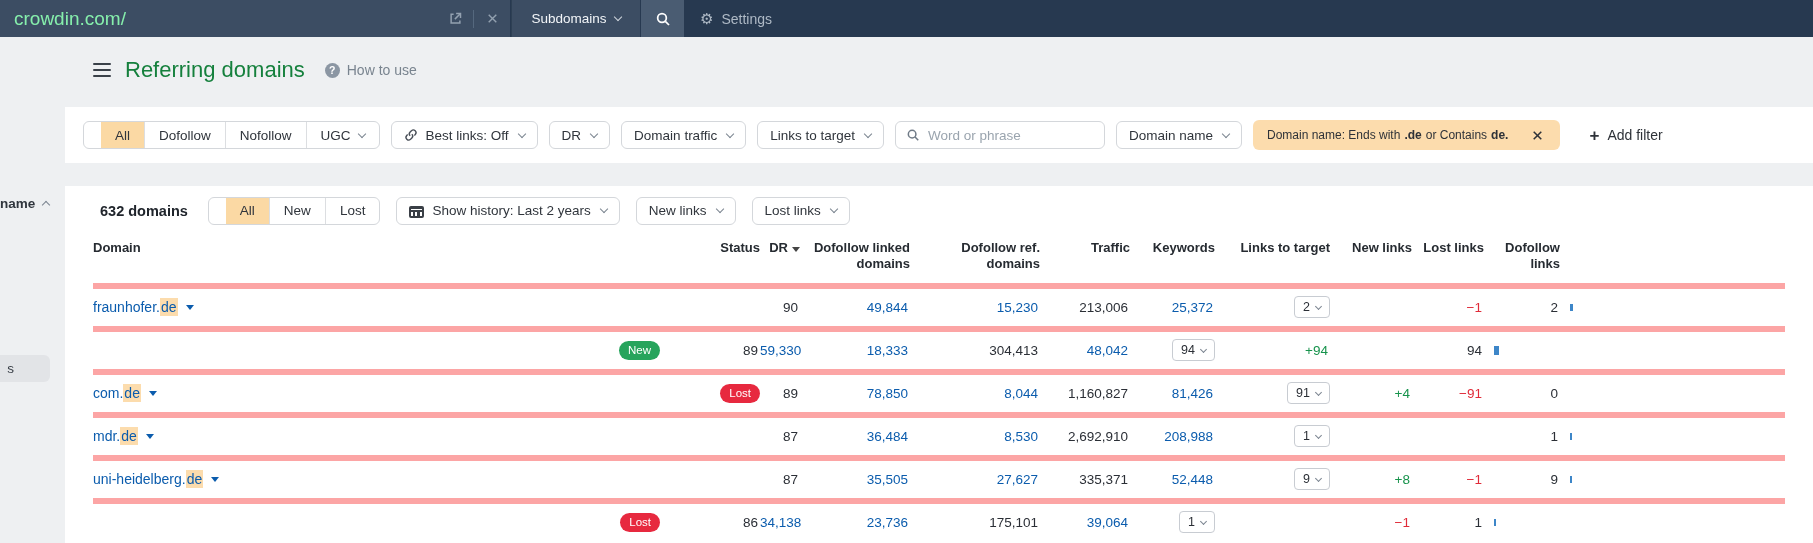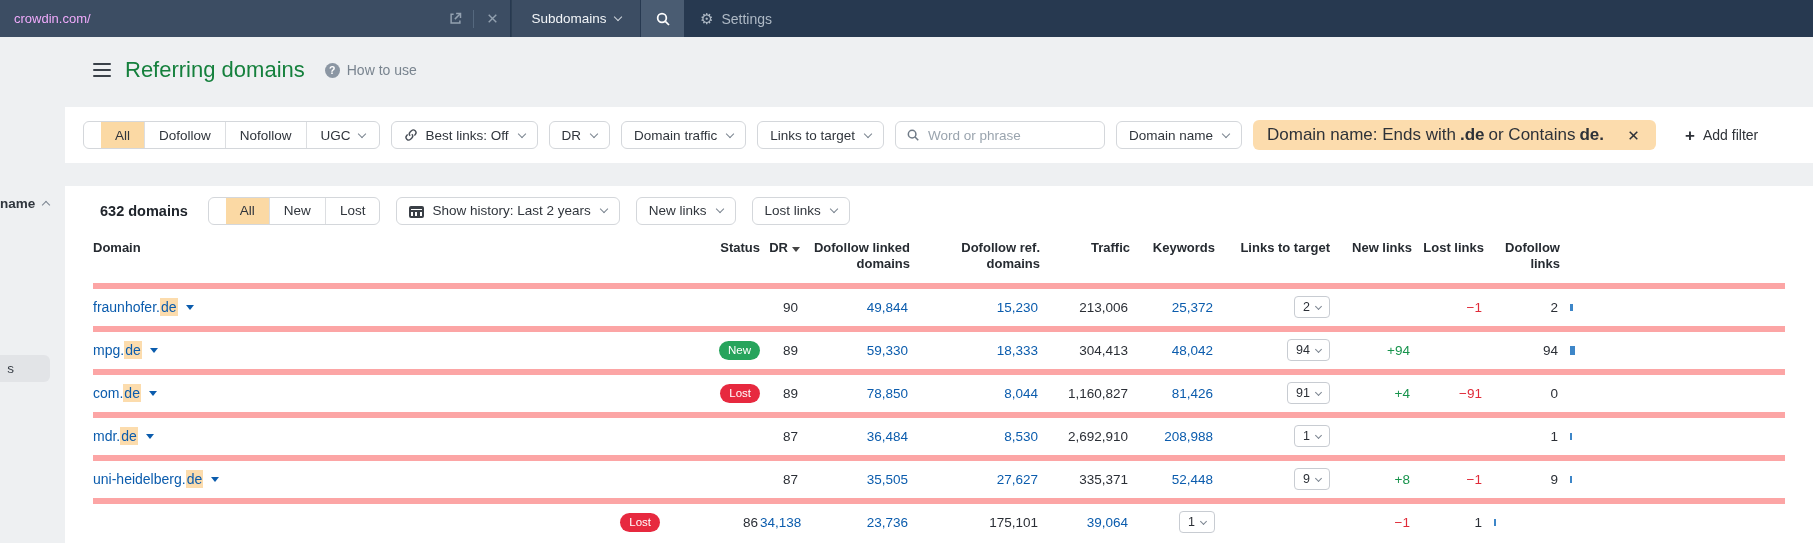--- a/index.html
+++ b/index.html
@@ -3,21 +3,21 @@
 <meta charset="utf-8">
 <style>
   * { margin:0; padding:0; box-sizing:border-box; }
   html,body { width:1813px; height:543px; overflow:hidden; background:#eef0f2;
               font-family:"Liberation Sans", sans-serif; color:#2b2f36; }
 
   
   .topbar { position:absolute; left:0; top:0; width:1813px; height:37px; background:#273950; }
   .tb-field { position:absolute; left:0; top:0; width:510px; height:37px; background:#3c4d63;
               display:flex; align-items:center; padding:0 10px 0 14px; }
-  .tb-url { color:#f0abfc; font-size:13px; flex:1; }
+  .tb-url { color:#86efac; font-size:19px; flex:1; }
   .tb-ico { width:16px; height:16px; color:#93a1b0; display:inline-flex; align-items:center; justify-content:center; margin-left:10px; cursor:pointer; }
   .tb-sep { width:1px; height:18px; background:#55687e; margin-left:10px; }
   .tb-scope { position:absolute; left:511px; top:0; width:129px; height:37px; background:#3c4d63;
               border-left:1px solid #2e4054; display:flex; align-items:center; justify-content:center;
               color:#f2f5f8; font-size:13.5px; cursor:pointer; }
   .tb-search { position:absolute; left:641px; top:0; width:43px; height:37px; background:#4a5c72;
                display:flex; align-items:center; justify-content:center; color:#fff; cursor:pointer; }
   .tb-settings { position:absolute; left:700px; top:0; height:37px; display:flex; align-items:center; gap:8px;
                  color:#aeb9c5; font-size:14px; cursor:pointer; }
   .gear { font-size:15px; line-height:1; }
@@ -56,21 +56,21 @@
         transform:rotate(45deg); margin:-3px 0 0 2px; }
   .cv.up { transform:rotate(225deg); margin-top:3px; }
   .cv.white { border-color:#cfd6dd; }
   .tri { display:inline-block; width:0; height:0; border-left:4px solid transparent; border-right:4px solid transparent;
          border-top:5px solid #444; margin-left:4px; }
   .search-box { display:inline-flex; align-items:center; gap:8px; height:28px; width:210px;
                 border:1px solid #d4d7db; border-radius:6px; padding:0 10px; background:#fff; }
   .search-box input { border:none; outline:none; flex:1; font-size:13.5px; font-family:inherit; color:#2b2f36; min-width:0; }
   .search-box input::placeholder { color:#9aa4ae; }
   .filter-pill { display:inline-flex; align-items:center; height:30px; background:#fcdcad; border-radius:6px;
-                 padding:0 12px 0 14px; font-size:17px; color:#2e3238; gap:4px; }
+                 padding:0 12px 0 14px; font-size:12px; color:#2e3238; gap:4px; }
   .filter-pill b { font-weight:bold; }
   .pill-x { margin-left:14px; width:22px; height:22px; display:inline-flex; align-items:center; justify-content:center;
             color:#2e3238; cursor:pointer; }
   .add-filter { display:inline-flex; align-items:center; gap:8px; font-size:14px; color:#2e3238;
                 margin-left:18px; cursor:pointer; }
   .add-plus { font-size:17px; font-weight:bold; line-height:1; }
 
   
   .toolbar { display:flex; align-items:center; gap:16px; padding:9px 0 0 35px; height:40px; }
   .count { font-size:14.5px; font-weight:bold; color:#20252c; margin-right:4px; }
@@ -278,24 +278,20 @@
           <span class="cv"></span>
         </span></div>
     <div class="cell num green r"></div>
     <div class="cell num red r">−1</div>
     <div class="cell num dark r">2</div>
     <div class="cell barcell"><span class="minibar" style="width: 3px; height: 7px;"></span></div>
     <div class="cell"></div>
   </div>
 
   <div class="grid trow">
-    <div class="cell domain-cell">
-        <a class="domain-link"><span>mpg.</span><span class="hl">de</span></a>
-        <span class="tri dtri"></span>
-      </div>
     <div class="cell r"><span class="pill" style="background: rgb(38, 164, 92);">New</span></div>
     <div class="cell num dark r">89</div>
     <div class="cell num blue r">59,330</div>
     <div class="cell num blue r">18,333</div>
     <div class="cell num dark r">304,413</div>
     <div class="cell num blue r">48,042</div>
     <div class="cell r"><span class="mini-select">
           <span>94</span>
           <span class="cv"></span>
         </span></div>

